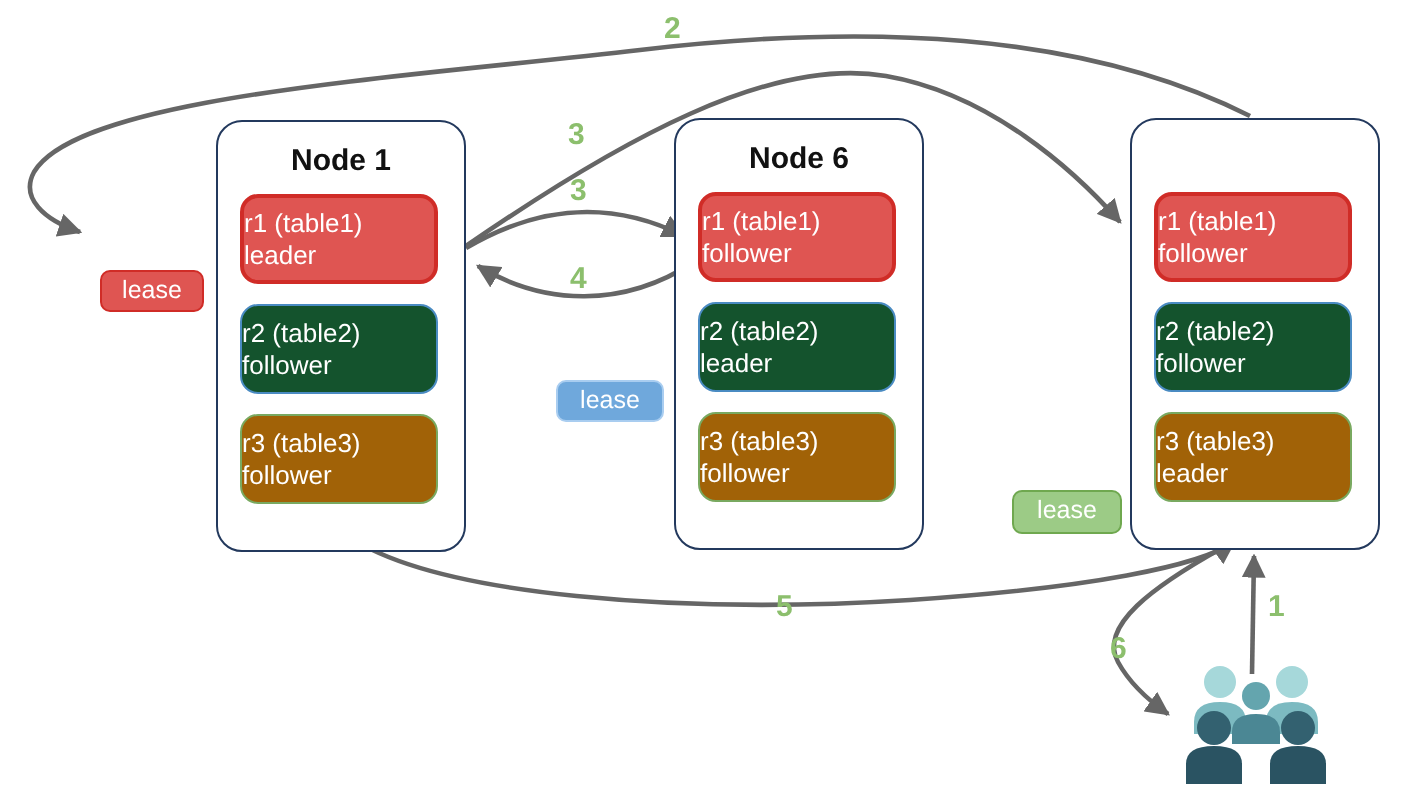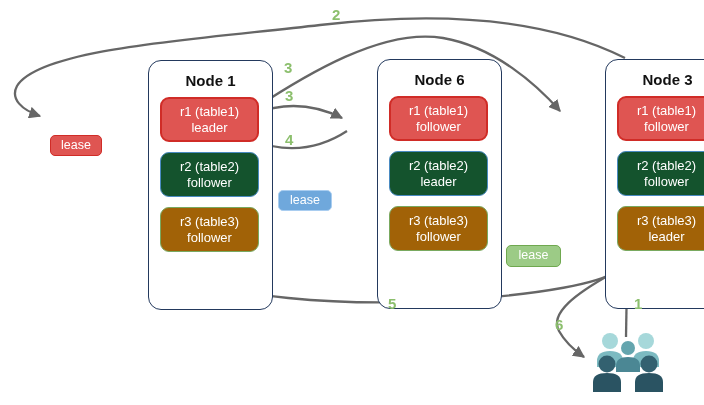--- a/index.html
+++ b/index.html
@@ -13,26 +13,25 @@
   }
   svg.arrows {
     position: absolute;
     left: 0; top: 0;
     width: 704px; height: 405px;
     pointer-events: none;
   }
   .node {
     position: absolute;
     width: 125px;
-    height: 250px;
+    height: 216px;
     background: #ffffff;
     border: 1.5px solid #23395d;
     border-radius: 13px;
     box-sizing: border-box;
-    margin-left: 40px;
   }
   .node1 { left: 108px; top: 60px; }
   .node2 { left: 337px; top: 59px; }
   .node3 { left: 565px; top: 59px; }
   .node-title {
     margin-top: 11px;
     text-align: center;
     font-size: 15px;
     font-weight: bold;
     color: #111111;
@@ -40,21 +39,20 @@
   .replica {
     position: absolute;
     left: 11px;
     width: 99px;
     height: 45px;
     border-radius: 9px;
     box-sizing: border-box;
     color: #ffffff;
     font-size: 13px;
     line-height: 16px;
-    text-align: center;
     display: flex;
     flex-direction: column;
     justify-content: center;
   }
   .replica span { display: block; }
   .r-pos-0 { top: 36px; }
   .r-pos-1 { top: 91px; }
   .r-pos-2 { top: 146px; }
   .red   { background: #df5552; border: 2px solid #d02c27; }
   .blue  { background: #14532d; border: 1.5px solid #4a8bc2; }
@@ -137,21 +135,20 @@
       <span>r2 (table2)</span>
       <span>leader</span>
     </div>
     <div class="replica green r-pos-2">
       <span>r3 (table3)</span>
       <span>follower</span>
     </div>
   </div>
 
   <div class="node node3">
-    <div class="node-title">Node 3</div>
     <div class="replica red r-pos-0">
       <span>r1 (table1)</span>
       <span>follower</span>
     </div>
     <div class="replica blue r-pos-1">
       <span>r2 (table2)</span>
       <span>follower</span>
     </div>
     <div class="replica green r-pos-2">
       <span>r3 (table3)</span>

